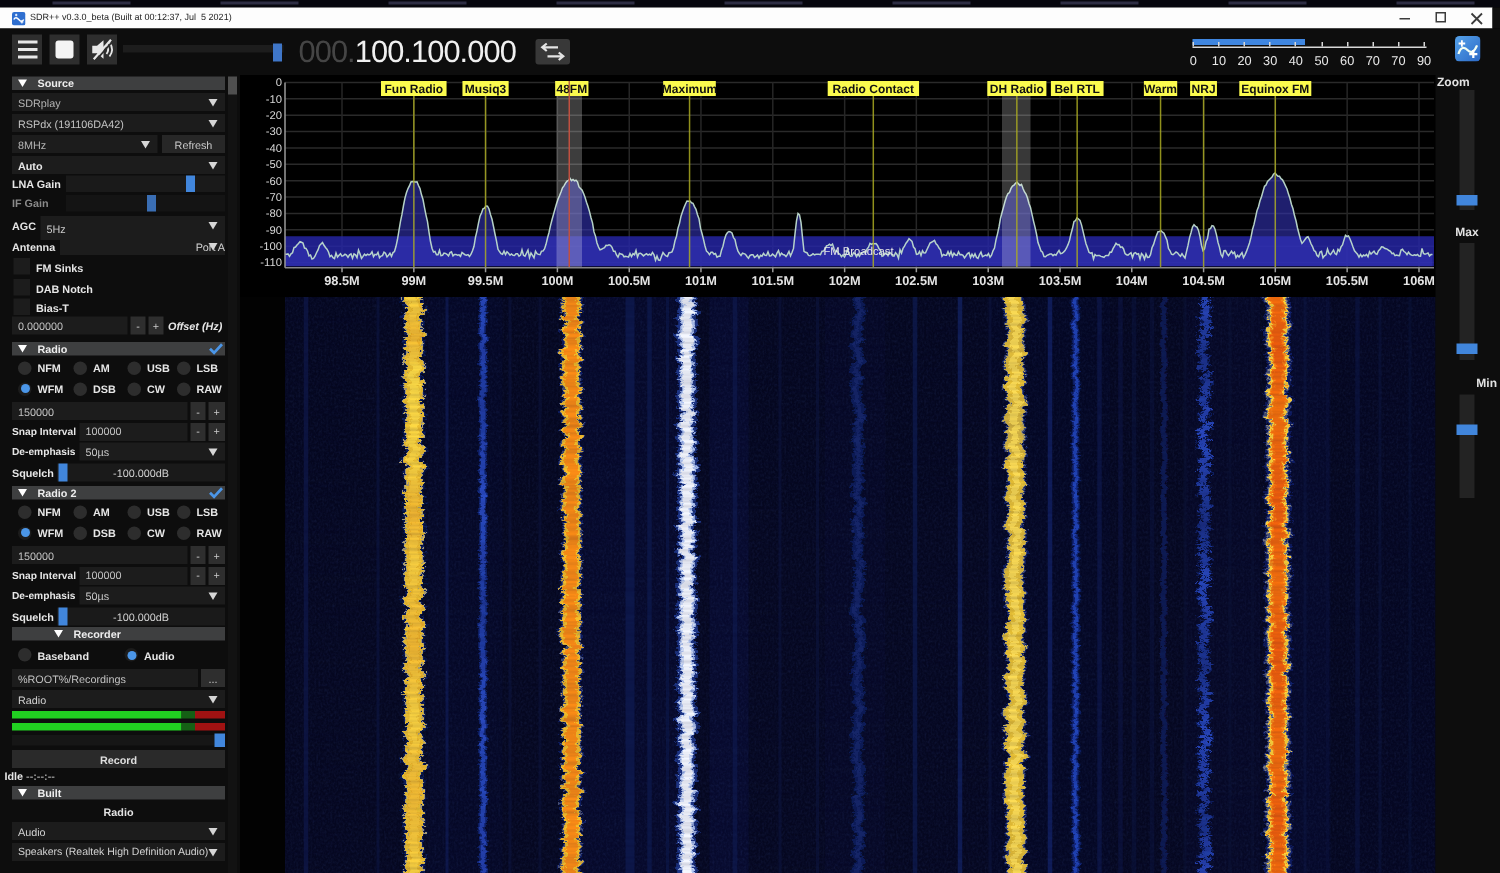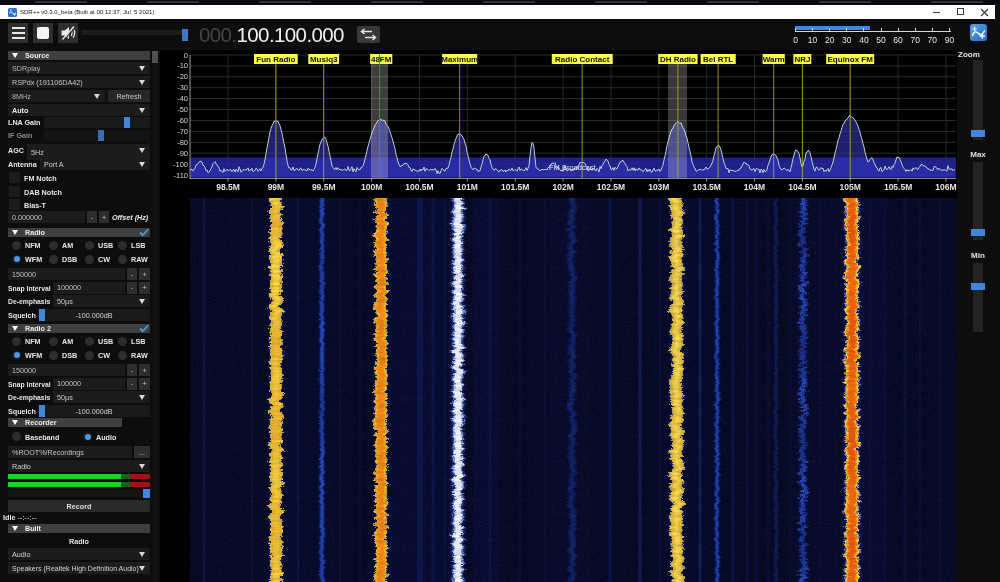--- a/index.html
+++ b/index.html
@@ -132,26 +132,26 @@
 <div class="abs" style="left:124px;top:117px;width:6px;height:11px;background:#4186dc;"></div>
 <div class="lbl" style="left:8px;top:131px;color:#8a8a8a;">IF Gain</div>
 <div class="abs" style="left:44px;top:130px;width:106px;height:11px;background:#141414;"></div>
 <div class="abs" style="left:98px;top:130px;width:6px;height:11px;background:#3a6eb4;"></div>
 <div class="lbl" style="left:8px;top:146px;">AGC</div>
 <div class="wid abs" style="left:27px;top:144px;width:123px;height:16px;color:#c9c9c9;">
     <span style="margin-left:4px;">5Hz</span>
   </div>
 <div class="arrow" style="left:139px;top:148px;"></div>
 <div class="lbl" style="left:8px;top:160px;">Antenna</div>
-<div class="wid abs" style="left:40px;top:158px;width:110px;height:12px;color:#d2d2d2;">
+<div class="wid abs" style="left:40px;top:158px;width:110px;height:12px;color:#d2d2d2;justify-content:flex-end;">
     <span style="margin-left:4px;">Port A</span>
   </div>
 <div class="arrow" style="left:139px;top:162px;"></div>
 <div class="chk" style="left:9px;top:172px;"></div>
-<div class="lbl" style="left:24px;top:174px;">FM Notch</div>
+<div class="lbl" style="left:24px;top:174px;">FM Sinks</div>
 <div class="chk" style="left:9px;top:186px;"></div>
 <div class="lbl" style="left:24px;top:188px;">DAB Notch</div>
 <div class="chk" style="left:9px;top:199px;"></div>
 <div class="lbl" style="left:24px;top:201px;">Bias-T</div>
 <div class="wid abs" style="left:8px;top:211px;width:77px;height:12px;">
     <span style="margin-left:4px;">0.000000</span>
   </div>
 <div class="btnpm" style="left:87px;top:211px;width:10px;height:12px;">-</div>
 <div class="btnpm" style="left:99px;top:211px;width:10px;height:12px;">+</div>
 <div class="lbl" style="left:112px;top:213px;font-style:italic;">Offset (Hz)</div>
@@ -234,21 +234,21 @@
 <div class="btnpm" style="left:139px;top:377.5px;width:11px;height:12px;">+</div>
 <div class="lbl" style="left:8px;top:394px;font-size:6.8px;">De-emphasis</div>
 <div class="wid abs" style="left:53px;top:391px;width:97px;height:12px;color:#c9c9c9;">
     <span style="margin-left:4px;">50µs</span>
   </div>
 <div class="arrow" style="left:139px;top:395px;"></div>
 <div class="lbl" style="left:8px;top:406.5px;">Squelch</div>
 <div class="abs" style="left:38px;top:404.5px;width:112px;height:12px;background:#1a1a1a;"></div>
 <div class="abs" style="left:39px;top:404.5px;width:6px;height:12px;background:#4186dc;"></div>
 <div class="abs" style="left:38px;top:406.5px;width:112px;text-align:center;font-size:7.2px;color:#d2d2d2;">-100.000dB</div>
-<div class="hdr abs" style="left:8px;top:418px;width:114px;height:9px;">
+<div class="hdr abs" style="left:8px;top:418px;width:142px;height:9px;padding-left:24px;">
     <span style="display:inline-block;margin-left:4px;width:0;height:0;border-left:3.5px solid transparent;border-right:3.5px solid transparent;border-top:5px solid #fff;"></span>
     <span style="margin-left:7px;">Recorder</span>
   </div>
 <div class="radioc" style="left:12px;top:432px;"></div>
 <div class="lbl" style="left:25px;top:433px;">Baseband</div>
 <div class="radioc radioon" style="left:83px;top:432px;"></div>
 <div class="lbl" style="left:96px;top:433px;">Audio</div>
 <div class="wid abs" style="left:8px;top:446px;width:124px;height:12px;">
     <span style="margin-left:4px;">%ROOT%/Recordings</span>
   </div>
@@ -588,14 +588,14 @@
     <rect x="0" y="0" width="767" height="384" filter="url(#hstreak)" opacity="0.28"></rect>
   </svg>
 <div class="abs" style="left:160px;top:198px;width:30px;height:384px;background:#020202;"></div>
 <div class="abs" style="left:957px;top:50px;width:43px;height:532px;background:#0d0d0d;"></div>
 <div class="abs" style="left:958px;top:50px;width:40px;text-align:left;font-size:8px;font-weight:bold;color:#e2e2e2;">Zoom</div>
 <div class="abs" style="left:973px;top:60px;width:10px;height:80px;background:#232323;"></div>
 <div class="abs" style="left:971px;top:130px;width:14px;height:7px;background:#4186dc;"></div>
 <div class="abs" style="left:958px;top:150px;width:40px;text-align:center;font-size:8px;font-weight:bold;color:#e2e2e2;">Max</div>
 <div class="abs" style="left:973px;top:162px;width:10px;height:78px;background:#232323;"></div>
 <div class="abs" style="left:971px;top:229px;width:14px;height:7px;background:#4186dc;"></div>
-<div class="abs" style="left:958px;top:251px;width:40px;text-align:center;font-size:8px;font-weight:bold;color:#e2e2e2;">Min</div>
+<div class="abs" style="left:958px;top:251px;width:40px;text-align:right;font-size:8px;font-weight:bold;color:#e2e2e2;">Min</div>
 <div class="abs" style="left:973px;top:263px;width:10px;height:69px;background:#232323;"></div>
 <div class="abs" style="left:971px;top:283px;width:14px;height:7px;background:#4186dc;"></div>
 </body></html>

